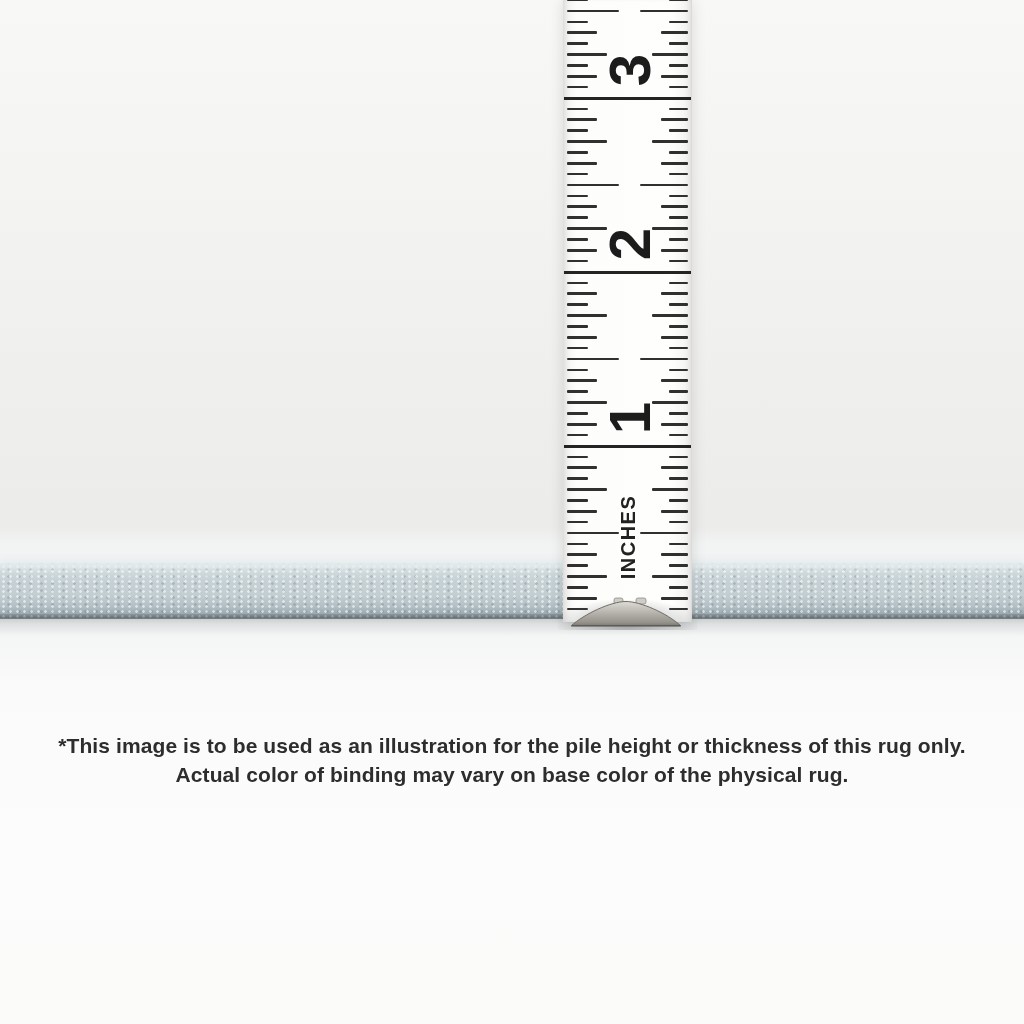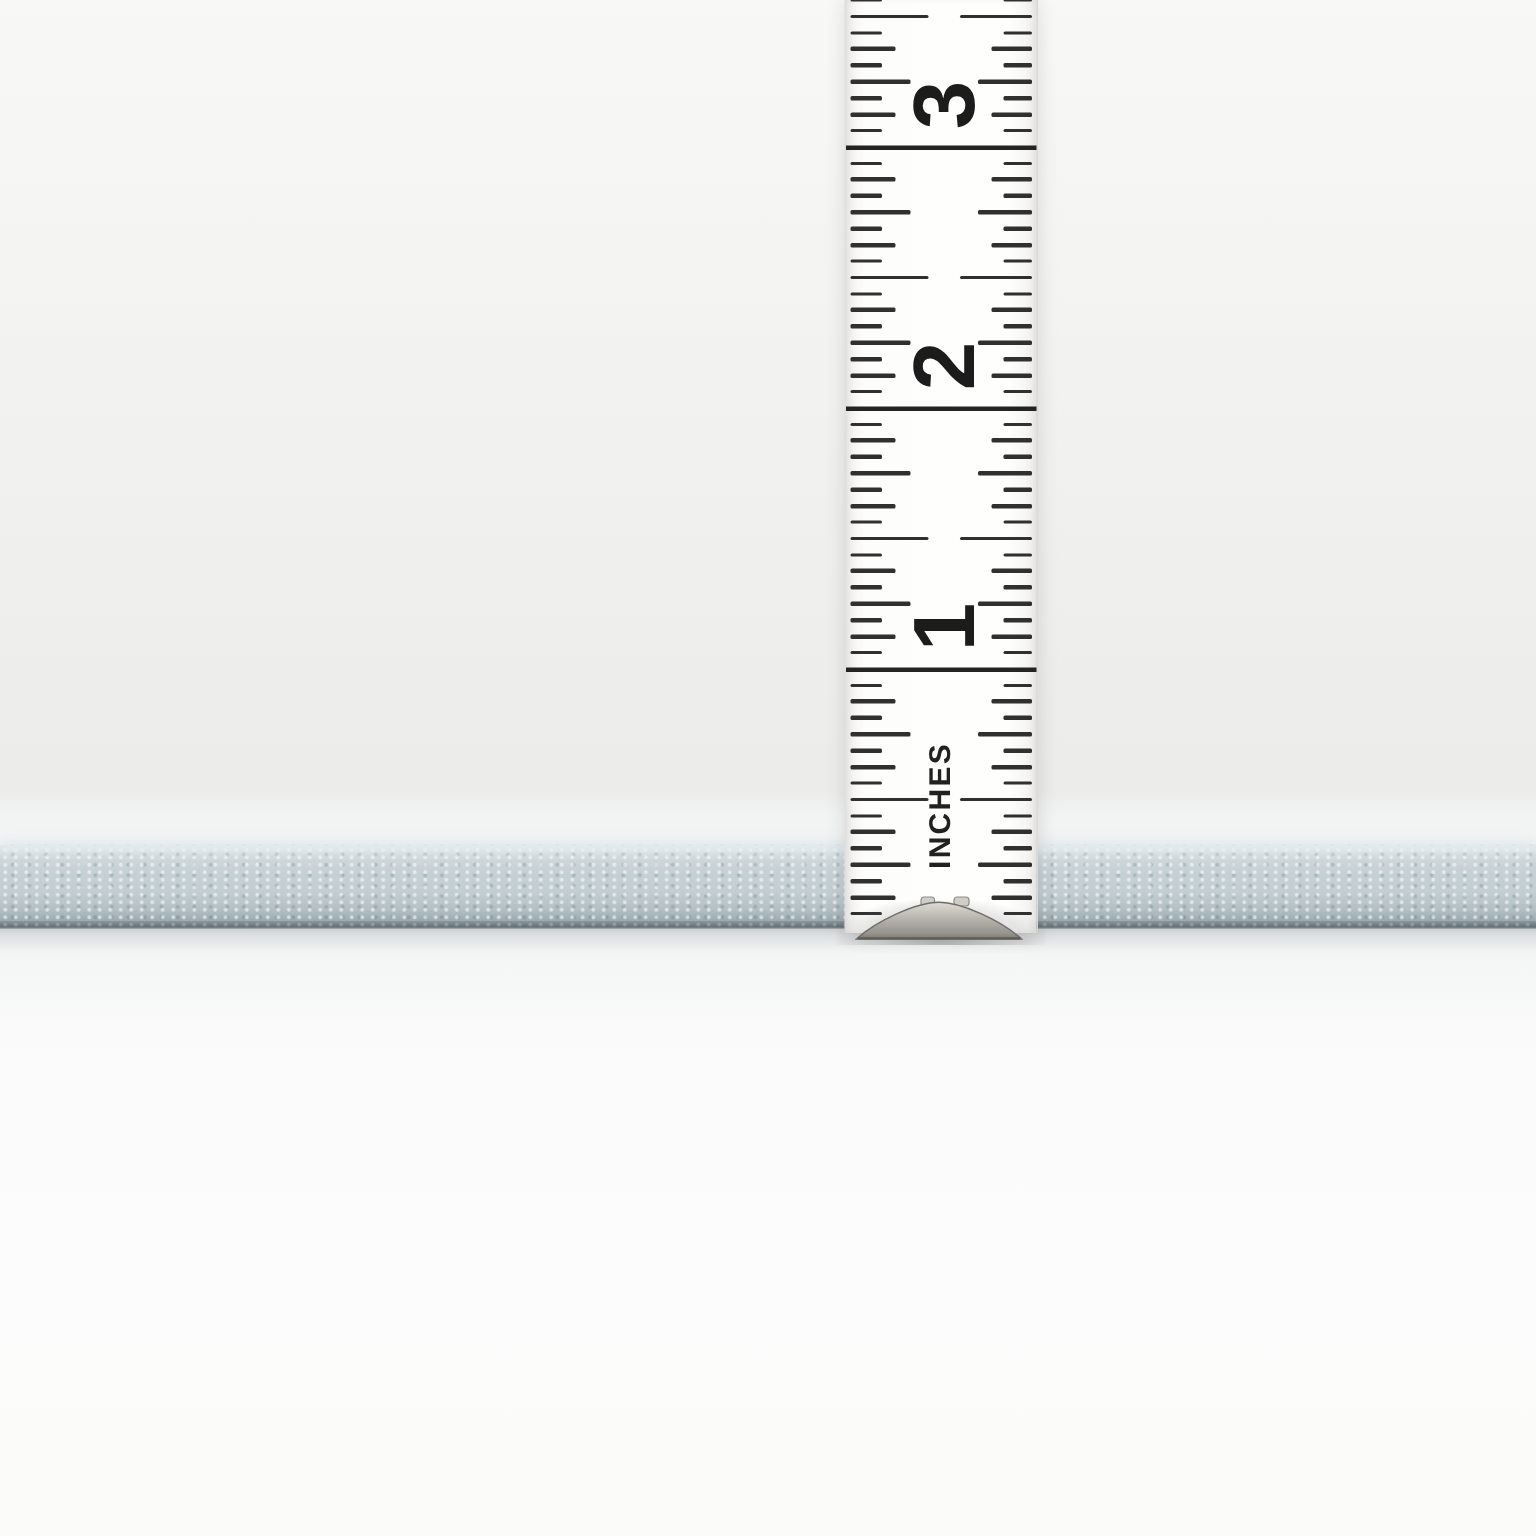--- a/index.html
+++ b/index.html
@@ -209,13 +209,17 @@
           <stop offset="1" stop-color="#7c7973"></stop>
         </linearGradient>
       </defs>
       <rect x="44" y="1" width="9" height="6" rx="2" fill="#cfcdc7" stroke="#8f8d86" stroke-width="0.8"></rect>
       <rect x="66" y="1" width="10" height="6" rx="2" fill="#cfcdc7" stroke="#8f8d86" stroke-width="0.8"></rect>
       <path d="M1 29 C 14 17, 41 4.5, 56 4.5 C 70 4.5, 97 16, 111 29 Z" fill="url(#metal)" stroke="#6f6d66" stroke-width="1"></path>
       <line x1="2" y1="28.6" x2="110" y2="28.6" stroke="#5e5c56" stroke-width="1.4"></line>
     </svg>
   </div>
 
+  <div class="caption">
+    <div>*This image is to be used as an illustration for the pile height or thickness of this rug only.</div>
+    <div>Actual color of binding may vary on base color of the physical rug.</div>
+  </div>
 </div>
 
 </body></html>

